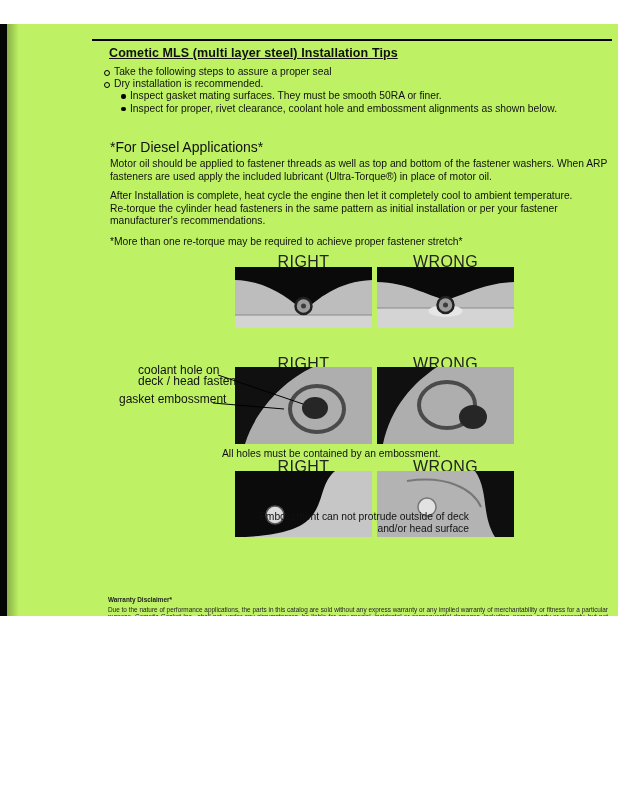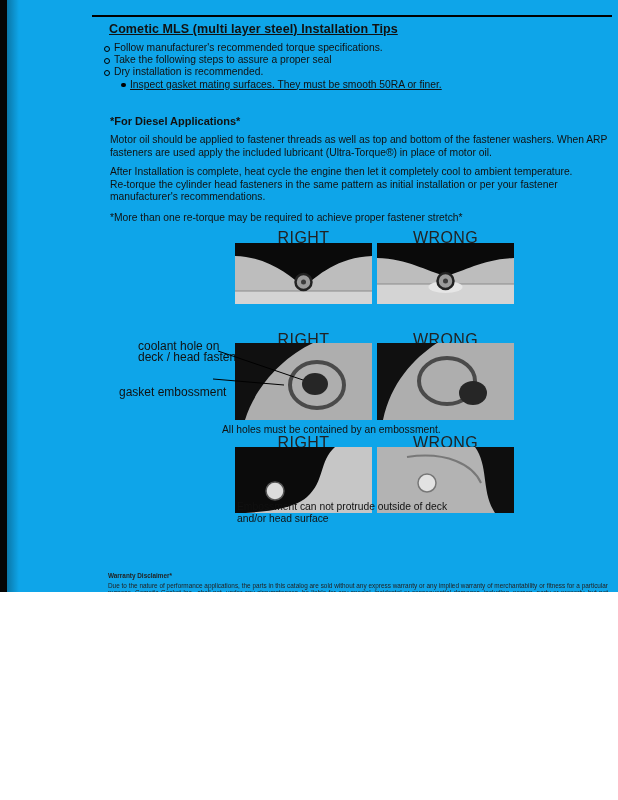--- a/index.html
+++ b/index.html
@@ -1,36 +1,36 @@
 <!DOCTYPE html>
 <html><head>
 <meta charset="utf-8">
 <style>
   * { margin:0; padding:0; box-sizing:border-box; }
   html,body { background:#ffffff; }
   body { width:618px; height:800px; font-family:"Liberation Sans", sans-serif; color:#111; }
-  .page { position:relative; width:618px; height:592px; background:#0ea5e9; overflow:hidden; }
+  .page { position:relative; width:618px; height:592px; background:#bef264; overflow:hidden;margin-top:24px; }
 
   .spine { position:absolute; left:0; top:0; width:7px; height:100%; background:#050505; }
   .spine-fade { position:absolute; left:7px; top:0; width:12px; height:100%;
                 background:linear-gradient(90deg, rgba(0,0,0,.28), rgba(0,0,0,0)); }
   .top-rule { position:absolute; left:92px; top:15px; width:520px; border-top:2px solid #000; }
 
   .title { position:absolute; left:109px; top:22px; font-size:12.5px; font-weight:bold;
            text-decoration:underline; letter-spacing:.1px; }
 
   .tips { position:absolute; left:103px; top:42px; list-style:none; font-size:10.3px; line-height:12.2px; width:500px; }
   .tips li { position:relative; padding-left:11px; }
   .tips li.l1::before { content:""; position:absolute; left:1px; top:3.5px; width:4px; height:4px;
                         border:1px solid #000; border-radius:50%; }
-  .tips li.l2 { margin-left:16px;text-decoration:underline; }
+  .tips li.l2 { margin-left:16px; }
   .tips li.l2::before { content:""; position:absolute; left:2px; top:4px; width:4.5px; height:4.5px;
                         background:#000; border-radius:50%; }
 
-  .diesel-h { position:absolute; left:110px; top:115px; font-size:11px; font-weight:bold; }
+  .diesel-h { position:absolute; left:110px; top:115px; font-size:14px; font-weight:normal; }
   .para { position:absolute; left:110px; font-size:10.3px; line-height:12.6px; }
   .p1 { top:134px; width:500px; }
   .p2 { top:166px; width:480px; }
   .p3 { top:212px; width:500px; }
 
   .plabel { position:absolute; width:137px; text-align:center; font-size:16px; letter-spacing:.4px; color:#222; }
   .panel  { position:absolute; width:137px; line-height:0; }
   .panel svg { display:block; }
   .caption { position:absolute; font-size:10.3px; line-height:12.2px; color:#111; }
 
@@ -49,24 +49,24 @@
 
 <div class="page">
 
   <div class="spine"></div>
   <div class="spine-fade"></div>
   <div class="top-rule"></div>
 
   <h1 class="title">Cometic MLS (multi layer steel) Installation Tips</h1>
 
   <ul class="tips">
-    <li class="l1">Follow manufacturer's recommended torque specifications.</li>
     <li class="l1">Take the following steps to assure a proper seal</li>
     <li class="l1">Dry installation is recommended.</li>
     <li class="l2">Inspect gasket mating surfaces.  They must be smooth 50RA or finer.</li>
+    <li class="l2">Inspect for proper, rivet clearance, coolant hole and embossment alignments as shown below.</li>
   </ul>
 
   <div class="diesel-h">*For Diesel Applications*</div>
   <p class="para p1">Motor oil should be applied to fastener threads as well as top and bottom of the fastener washers. When ARP fasteners are used apply the included lubricant (Ultra-Torque®) in place of motor oil.</p>
   <p class="para p2">After Installation is complete, heat cycle the engine then let it completely cool to ambient temperature. Re-torque the cylinder head fasteners in the same pattern as initial installation or per your fastener manufacturer's recommendations.</p>
   <p class="para p3">*More than one re-torque may be required to achieve proper fastener stretch*</p>
 
   <div class="plabel" style="left:235px; top:229px;">RIGHT</div>
   <div class="plabel" style="left:377px; top:229px;">WRONG</div>
 
@@ -92,21 +92,21 @@
     </svg>
   </div>
 
   <div class="plabel" style="left:235px; top:331px;">RIGHT</div>
   <div class="plabel" style="left:377px; top:331px;">WRONG</div>
 
   <div class="ann" style="left:138px; top:341px;">
     <div>coolant hole on</div>
     <div>deck / head fastener</div>
   </div>
-  <div class="ann" style="left:119px; top:387px;">gasket embossment</div>
+  <div class="ann" style="left:119px; top:370px;">gasket embossment</div>
 
   <div class="panel" style="left:235px; top:343px;">
     <svg viewBox="0 0 137 77" width="137" height="77">
       <rect width="137" height="77" fill="#aeaeae"></rect>
       <path d="M0,0 H78 C48,14 20,44 10,77 H0 Z" fill="#101010"></path>
       <ellipse cx="82" cy="42" rx="27" ry="23" fill="none" stroke="#4a4a4a" stroke-width="4"></ellipse>
       <ellipse cx="80" cy="41" rx="13" ry="11" fill="#262626"></ellipse>
     </svg>
   </div>
   <div class="panel" style="left:377px; top:343px;">
@@ -130,21 +130,21 @@
     </svg>
   </div>
   <div class="panel" style="left:377px; top:447px;">
     <svg viewBox="0 0 137 66" width="137" height="66">
       <rect width="137" height="66" fill="#b3b3b3"></rect>
       <path d="M137,0 H98 C112,20 104,44 118,66 H137 Z" fill="#0e0e0e"></path>
       <path d="M30,10 C70,4 96,18 104,36" fill="none" stroke="#787878" stroke-width="2"></path>
       <circle cx="50" cy="36" r="9" fill="#e2e2e2" stroke="#777" stroke-width="1.5"></circle>
     </svg>
   </div>
-  <div class="caption" style="left:237px; top:501px; width:232px;">Embossment can not protrude outside of deck and/or head surface</div>
+  <div class="caption" style="left:237px; top:487px; width:232px;text-align:right;">Embossment can not protrude outside of deck and/or head surface</div>
 
   <svg class="lines-overlay">
     <line x1="218" y1="351" x2="303" y2="380" stroke="#000" stroke-width="1"></line>
     <line x1="213" y1="379" x2="284" y2="385" stroke="#000" stroke-width="1"></line>
   </svg>
 
   <div class="legal">
     <div class="legal-h">Warranty Disclaimer*</div>
     <p class="lp">Due to the nature of performance applications, the parts in this catalog are sold without any express warranty or any implied warranty of merchantability or fitness for a particular purpose.  Cometic Gasket Inc., shall not, under any circumstances, be liable for any special, incidental or consequential damages, including, person, party or property, but not limited to, damage, or loss of property or equipment, loss of profits or revenue, cost of purchased or replacement goods, or claims of customers of the purchase, which may arise and/or result from sale, installation or use of these parts.  Installation of these parts could adversely affect the motor manufacturers warranty coverage.</p>
     <p class="lp">VENUE-The agreed upon venue, in the event of dispute whatsoever between the parties, whether instituted by either party, including, but not limited to, contract terms, payment terms, delivery, type, defects, sufficiency of product, shall be the Court of Common Pleas, Lake County, Ohio or the Painesville Municipal Court, Lake County, Ohio, depending on the amount in controversy. This agreement shall be governed by and construed under the laws of the State of Ohio.</p>

